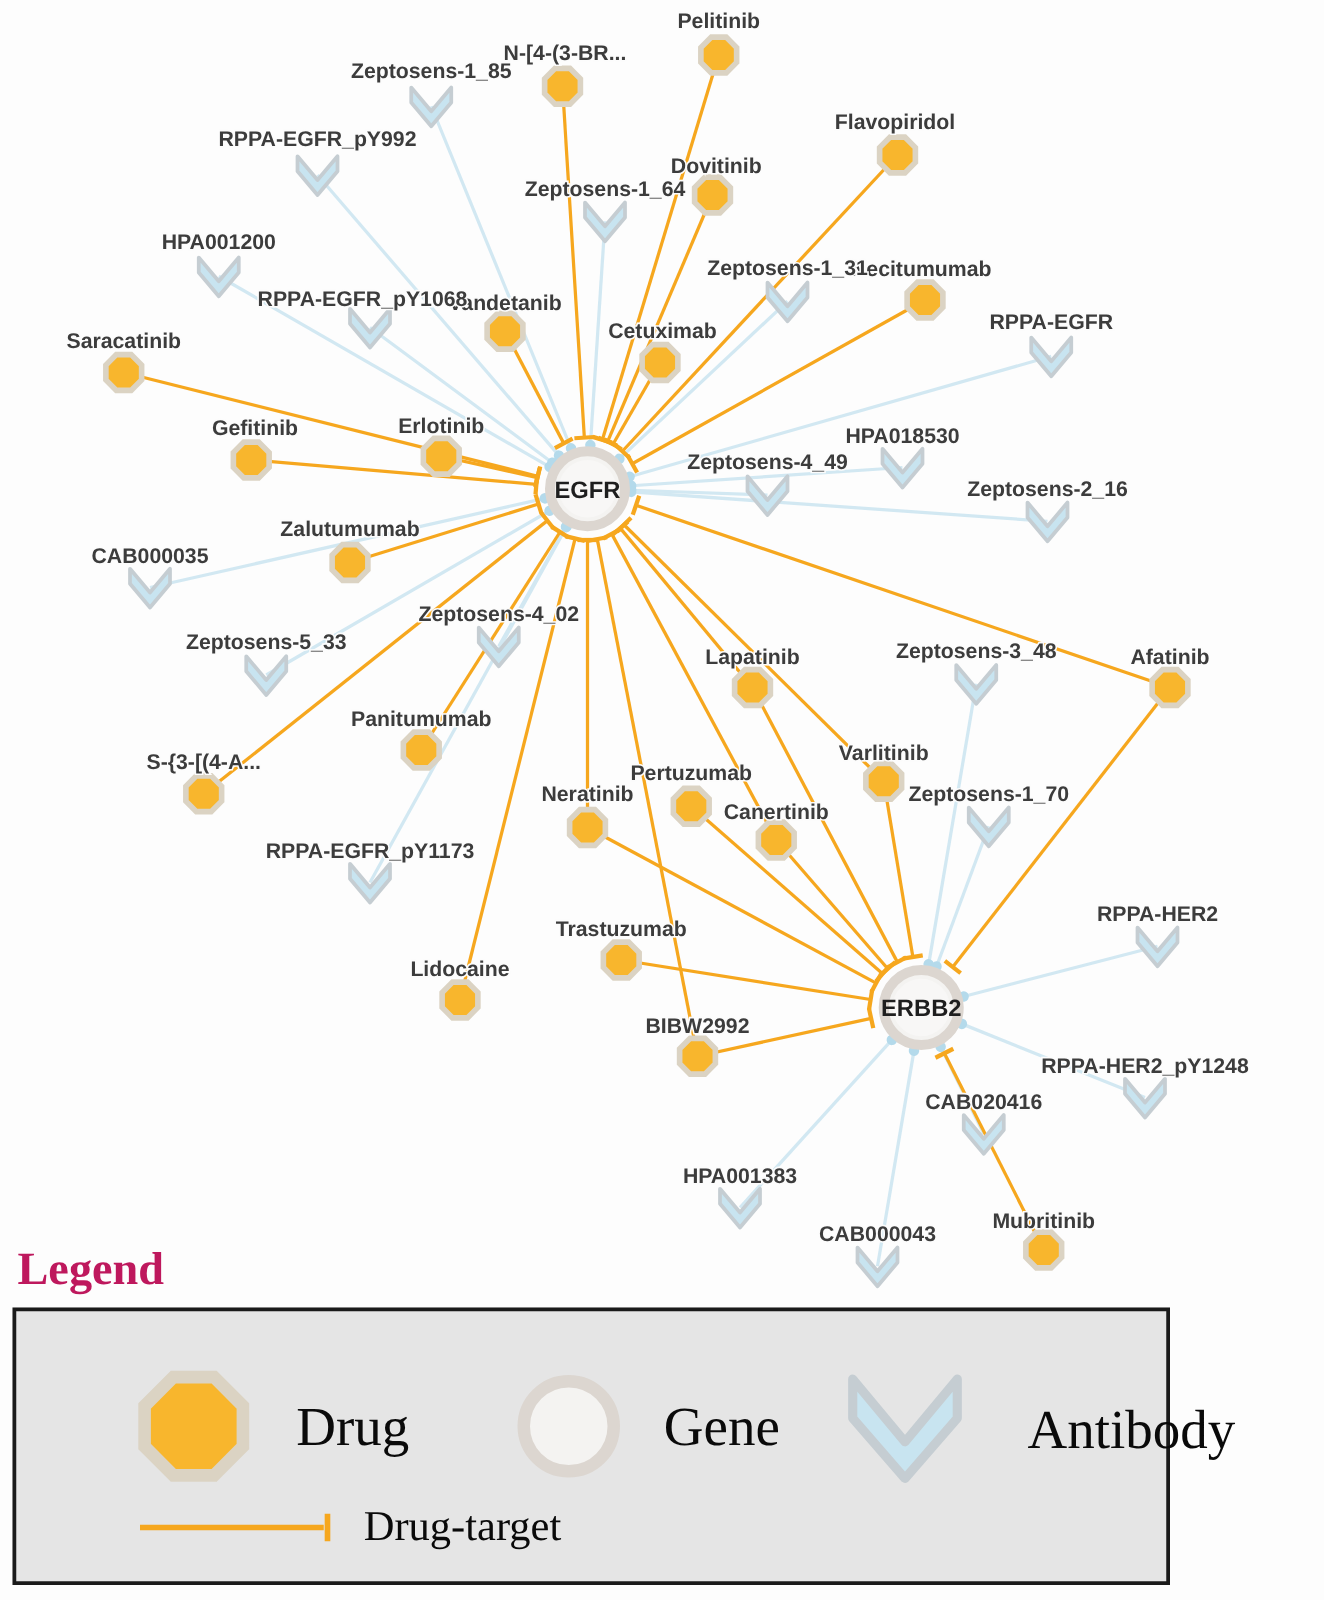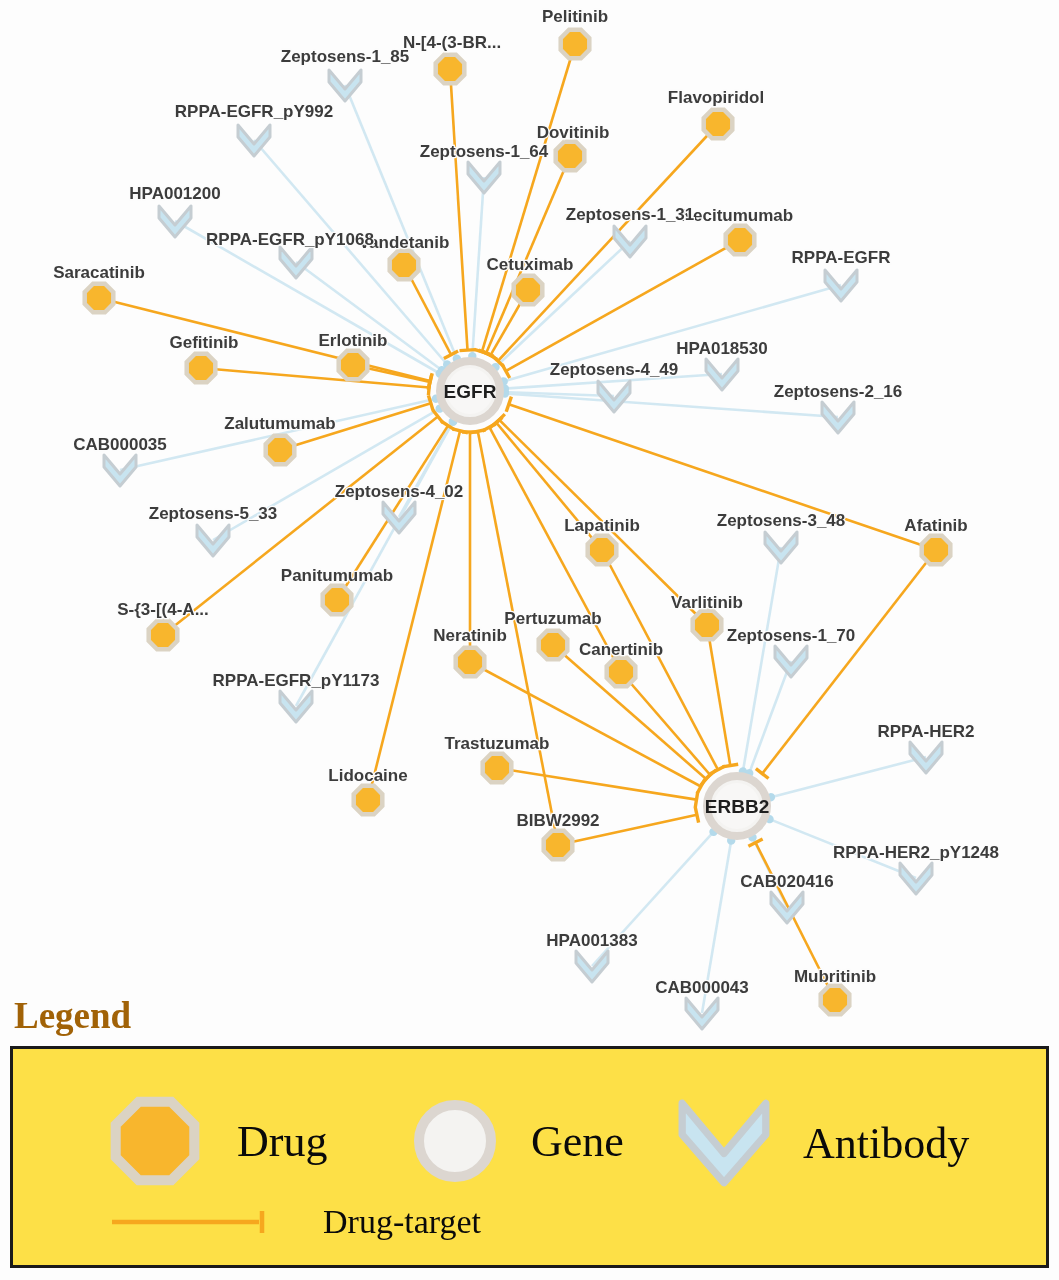--- a/index.html
+++ b/index.html
@@ -13,33 +13,33 @@
     font-family:"Liberation Sans", sans-serif;
     font-weight:bold; font-size:17px; fill:#3C3C3C; text-anchor:middle;
     paint-order:stroke; stroke:#FCFCFC; stroke-width:2.5px;
   }
   .gene-label {
     font-family:"Liberation Sans", sans-serif;
     font-weight:bold; font-size:19px; fill:#1E1E1E; text-anchor:middle;
   }
   .legend-title {
     position:absolute; left:14px; top:994px;
-    font-family:"Liberation Serif", serif; font-weight:bold; font-size:37px; color:#a16207;text-align:center;
+    font-family:"Liberation Serif", serif; font-weight:bold; font-size:37px; color:#be185d;text-align:center;
   }
   .legend-box {
-    position:absolute; left:10px; top:1046px; width:1039px; height:222px;
-    border:3.5px solid #1A1A1A; background:#fde047;
+    position:absolute; left:10px; top:1046px; width:926px; height:222px;
+    border:3.5px solid #1A1A1A; background:#e5e5e5;
   }
   .legend-item { position:absolute; display:flex; align-items:center; }
   .shape-label { font-family:"Liberation Serif", serif; font-size:44px; color:#0A0A0A; margin-left:26px; }
   .edge-label  { font-family:"Liberation Serif", serif; font-size:34px; color:#0A0A0A; margin-left:18px; }
   .li-drug     { left:86px;  top:36px; }
   .li-gene     { left:392px; top:42px;text-align:center; }
-  .li-antibody { left:658px; top:48px; }
-  .li-drug-edge     { left:96px;  top:154px;gap:32px; }
+  .li-antibody { left:658px; top:48px;gap:19px; }
+  .li-drug-edge     { left:96px;  top:154px; }
   .li-antibody-edge { left:546px; top:154px; }
 </style>
 </head>
 <body>
 
 <svg id="graph-svg" width="1059" height="1040" viewBox="0 0 1059 1040">
   <defs>
     <marker id="tee" markerUnits="userSpaceOnUse" markerWidth="10" markerHeight="18" refX="5" refY="9" orient="auto">
       <line x1="5" y1="1" x2="5" y2="17" stroke="#F6A71E" stroke-width="3.4"></line>
     </marker>

